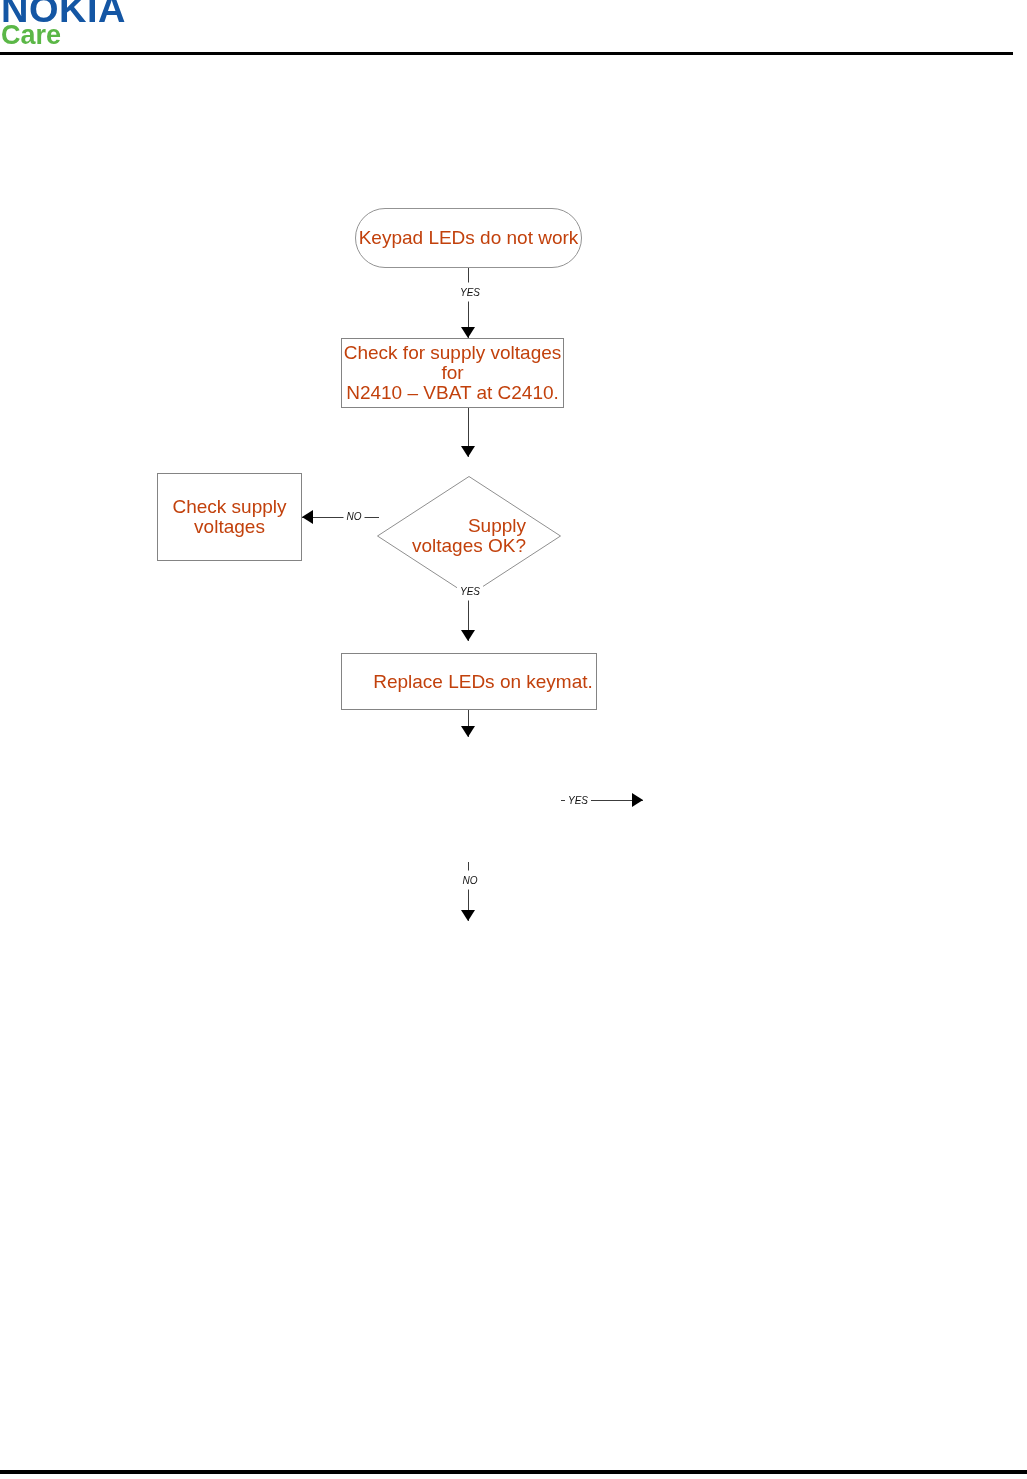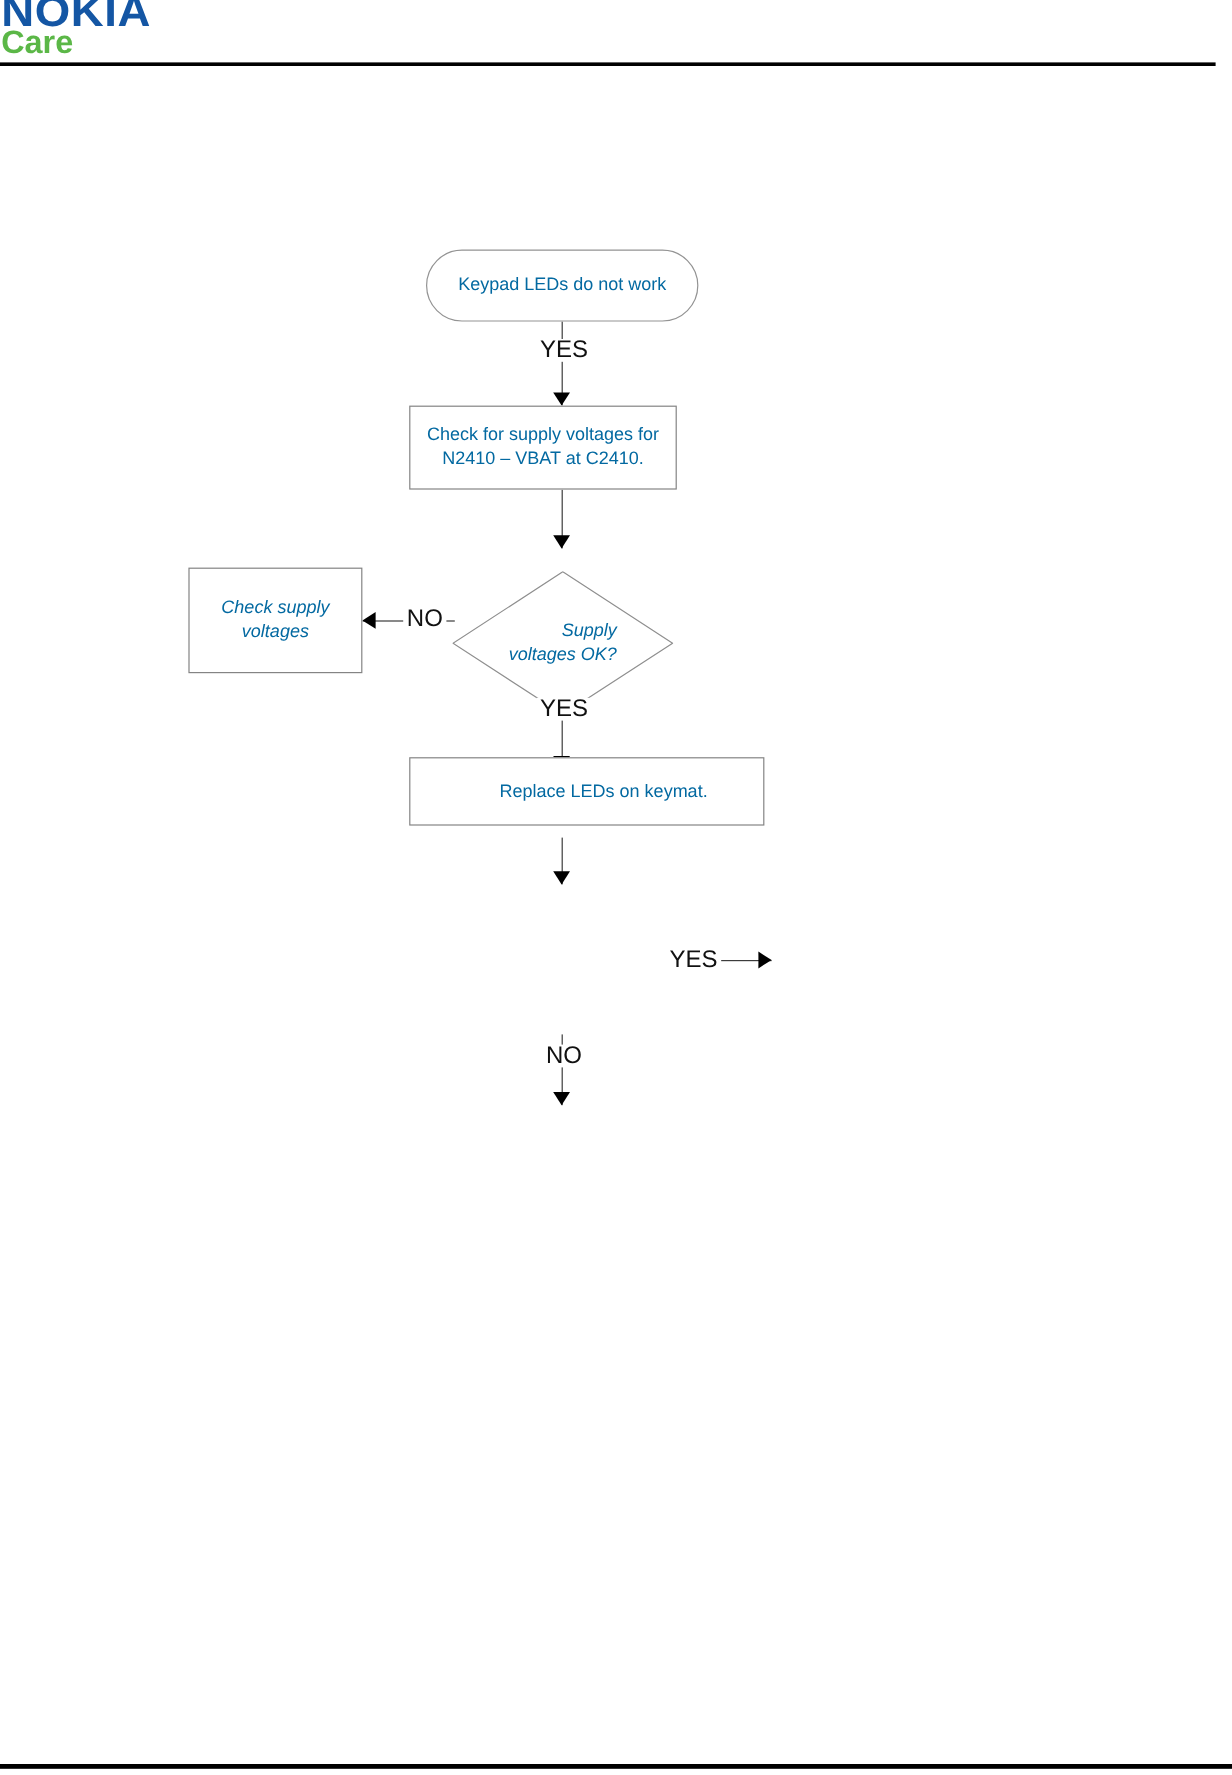--- a/index.html
+++ b/index.html
@@ -52,38 +52,38 @@
   }
 
   
   .shape {
     position: absolute;
     box-sizing: border-box;
     display: flex;
     align-items: center;
     justify-content: center;
     text-align: center;
-    font-size: 15px;
+    font-size: 19px;
     line-height: 20px;
-    color: #0369a1;
+    color: #c2410c;
     background: #ffffff;
     z-index: 2;
   }
   .rect    { border: 1px solid #848484; }
   .stadium { border: 1px solid #939393; border-radius: 30px; }
   .decision { background: transparent; z-index: 2; }
   .decision svg { position: absolute; left: 0; top: 0; width: 100%; height: 100%; }
   .decision .lbl { position: relative; }
-  .pre { white-space: pre-line; font-style: italic; }
+  .pre { white-space: pre-line; }
 
   .n-start    { left: 355px; top: 208px; width: 227px; height: 60px; }
   .n-box1     { left: 341px; top: 338px; width: 223px; height: 70px; }
   .n-dec1     { left: 377px; top: 476px; width: 184px; height: 120px; text-align: right; }
   .n-sidebox  { left: 157px; top: 473px; width: 145px; height: 88px; }
-  .n-box2     { left: 341px; top: 631px; width: 296px; height: 57px; padding-left: 28px; }
+  .n-box2     { left: 341px; top: 653px; width: 256px; height: 57px; padding-left: 28px; }
   .n-dec2     { left: 377px; top: 737px; width: 184px; height: 125px; }
   .n-end      { left: 643px; top: 770px; width: 228px; height: 60px; }
   .n-bottom   { left: 355px; top: 921px; width: 229px; height: 57px; border-radius: 28px; }
 
   
   .vline, .hline { position: absolute; background: #3c3c3c; z-index: 0; }
   .vline { width: 1px; }
   .hline { height: 1px; }
   .l-v1 { left: 468px; top: 268px; height: 70px; }
   .l-v2 { left: 468px; top: 408px; height: 49px; }
@@ -103,24 +103,25 @@
   .a-4 { left: 461px; top: 630px; }  
   .a-5 { left: 461px; top: 726px; }  
   .a-6 { left: 632px; top: 793px; }  
   .a-7 { left: 461px; top: 910px; }  
 
   .edge-label {
     position: absolute;
     transform: translate(-50%, -50%);
     background: #ffffff;
     padding: 1px 3px;
-    font-size: 20px;
+    font-size: 10px;
     color: #111111;
     z-index: 3;
     line-height: 17px;
+    font-style: italic;
   }
   .e-yes1 { left: 470px; top: 292px; }
   .e-no1  { left: 354px; top: 516px; }
   .e-yes2 { left: 470px; top: 591px; }
   .e-yes3 { left: 578px; top: 800px; }
   .e-no2  { left: 470px; top: 880px; }
 
   .b { font-weight: 400; }
 </style>
 </head>

